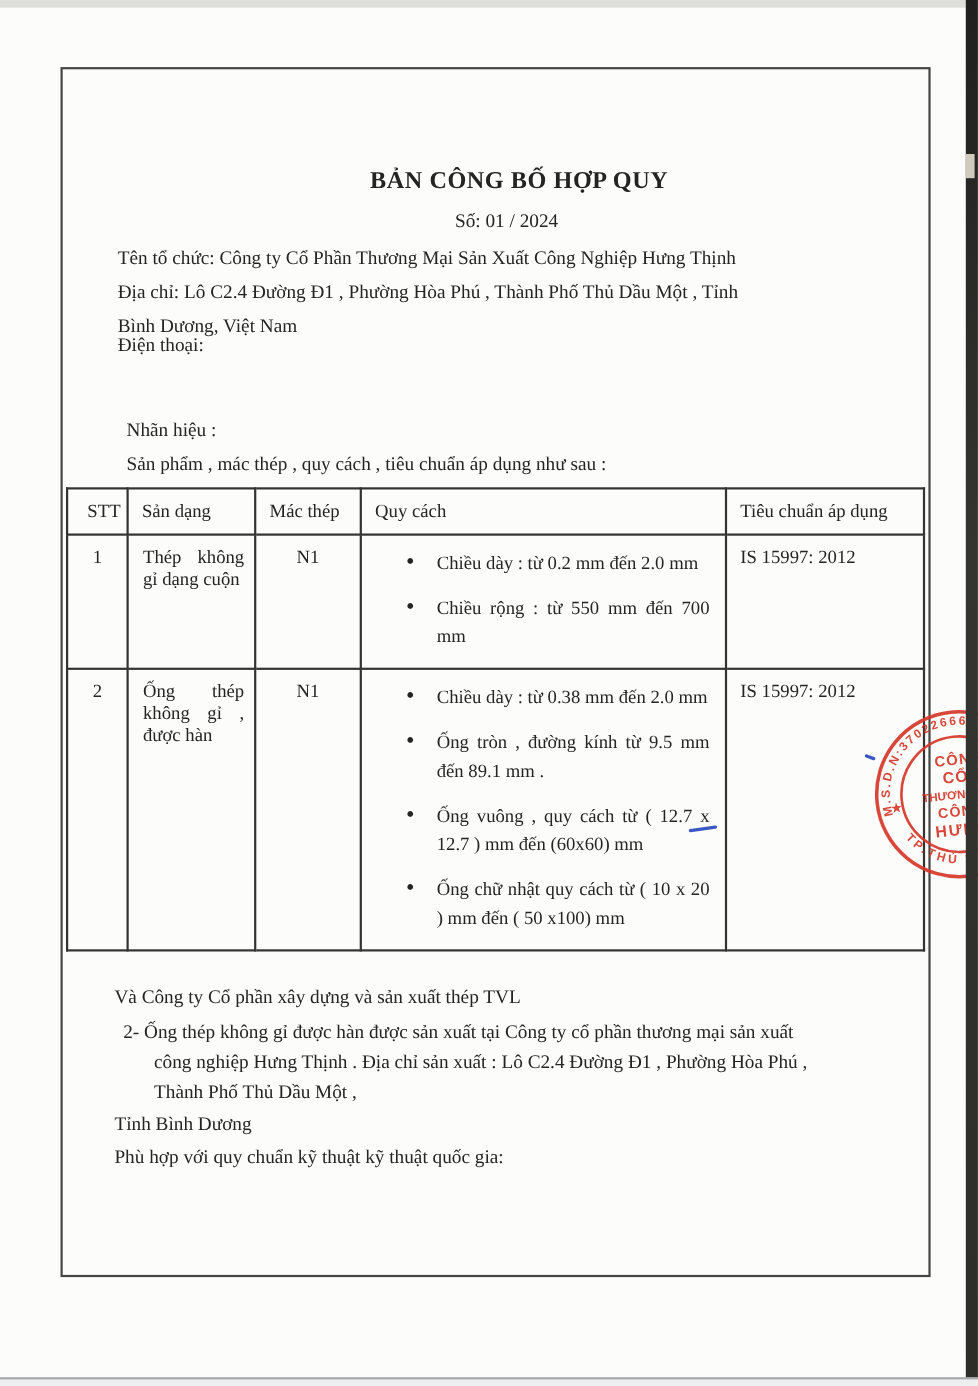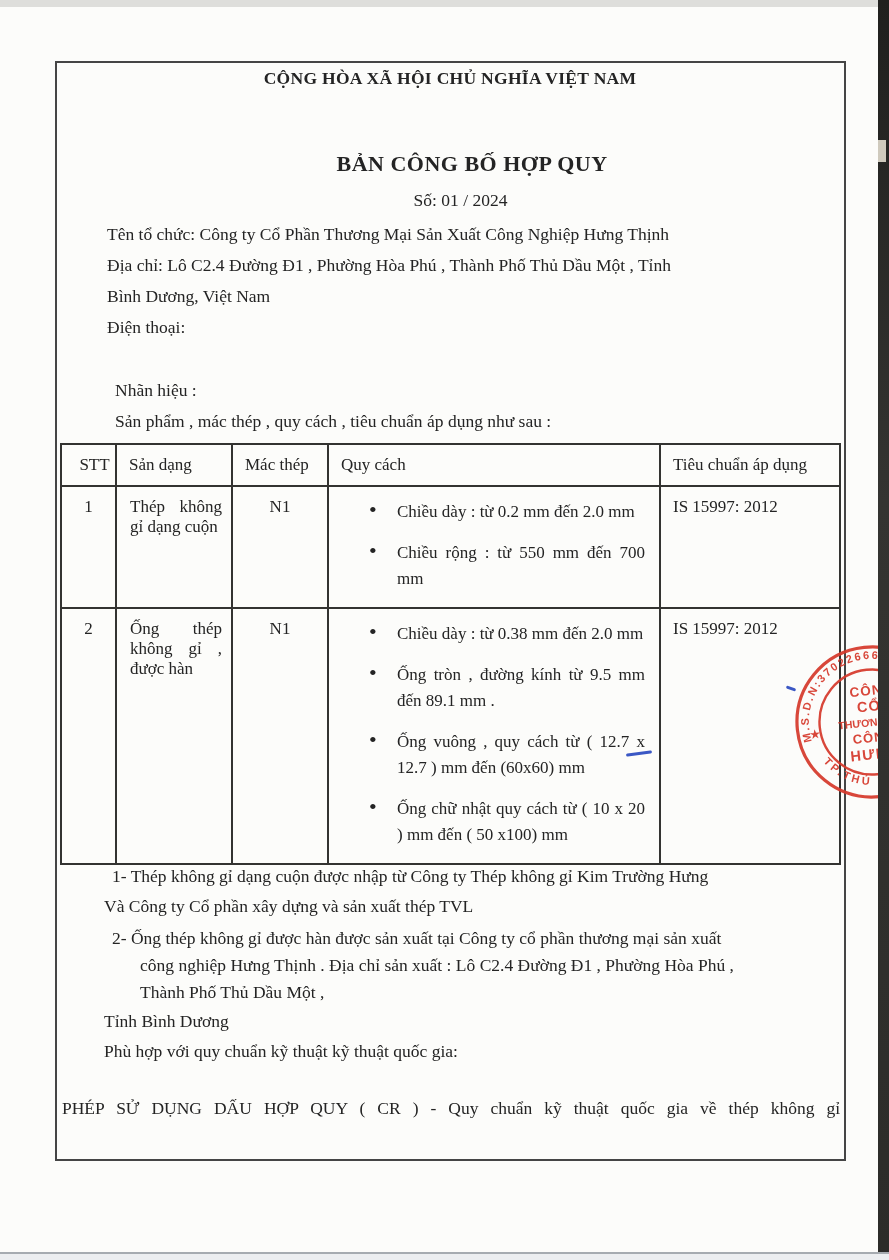--- a/index.html
+++ b/index.html
@@ -27,21 +27,21 @@
   .motto { top:96px; font-size:16.5px; font-weight:bold; }
   .motto .ul { border-bottom:2px solid #2a2a2a; padding:0 4px 2px 14px; }
   .motto .tail { padding-left:5px; }
   .doc-title { top:151px; font-size:22px; font-weight:bold; letter-spacing:.5px;padding-left:44px; }
   .doc-number { top:190px; font-size:17.5px;padding-left:21px; }
 
   .bodyline { font-size:17.5px; white-space:nowrap; }
   .l-org1 { left:107px; top:224px; }
   .l-org2 { left:107px; top:255px; }
   .l-org3 { left:107px; top:286px; }
-  .l-phone { left:107px; top:317px; }
+  .l-phone { left:107px; top:303px; }
   .l-product { left:115px; top:349px; }
   .l-product b { letter-spacing:.3px; }
   .l-brand { left:115px; top:380px; }
   .l-intro { left:115px; top:411px; }
 
   table.spec {
     position:absolute; left:60px; top:443px; width:779px; z-index:4;
     border-collapse:collapse; table-layout:fixed; font-size:17px;
   }
   table.spec td { border:2px solid #333331; vertical-align:top; background:transparent; }
@@ -81,21 +81,20 @@
   .pm2 { left:786px; top:687px; width:10px; height:3px; transform:rotate(20deg); }
 </style>
 </head>
 <body>
 
 <div class="page">
 
   <div class="top-strip"></div>
   <div class="frame"></div>
 
-  <div class="abs centered national-title">CỘNG HÒA XÃ HỘI CHỦ NGHĨA VIỆT NAM</div>
 
 
   <div class="abs centered doc-title">BẢN CÔNG BỐ HỢP QUY</div>
   <div class="abs centered doc-number">Số: 01 / 2024</div>
 
   <div class="abs bodyline l-org1">Tên tổ chức: Công ty Cổ Phần Thương Mại Sản Xuất Công Nghiệp Hưng Thịnh</div>
   <div class="abs bodyline l-org2">Địa chỉ: Lô C2.4 Đường Đ1 , Phường Hòa Phú , Thành Phố Thủ Dầu Một , Tỉnh</div>
   <div class="abs bodyline l-org3">Bình Dương, Việt Nam</div>
   <div class="abs bodyline l-phone">Điện thoại:</div>
 
@@ -140,28 +139,26 @@
           <li>Ống tròn , đường kính từ 9.5 mm đến 89.1 mm .</li>
           <li>Ống vuông , quy cách từ ( 12.7 x 12.7 ) mm đến (60x60) mm</li>
           <li>Ống chữ nhật quy cách từ ( 10 x 20 ) mm đến ( 50 x100) mm</li>
         </ul>
       </td>
       <td class="cell-tc">IS 15997: 2012</td>
     </tr>
   </tbody>
     </table>
 
-  <div class="abs note n1">1- Thép không gỉ dạng cuộn được nhập từ Công ty Thép không gỉ Kim Trường Hưng</div>
   <div class="abs note n2">Và Công ty Cổ phần xây dựng và sản xuất thép TVL</div>
   <div class="abs note n3">2- Ống thép không gỉ được hàn được sản xuất tại Công ty cổ phần thương mại sản xuất</div>
   <div class="abs note n4">công nghiệp Hưng Thịnh . Địa chỉ sản xuất : Lô C2.4 Đường Đ1 , Phường Hòa Phú ,</div>
   <div class="abs note n5">Thành Phố Thủ Dầu Một ,</div>
   <div class="abs note n6">Tỉnh Bình Dương</div>
   <div class="abs note n7">Phù hợp với quy chuẩn kỹ thuật kỹ thuật quốc gia:</div>
-  <div class="abs note n9">PHÉP SỬ DỤNG DẤU HỢP QUY ( CR ) -  Quy chuẩn kỹ thuật quốc gia về thép không gỉ</div>
 
   <div class="pen-mark pm1"></div>
   <div class="pen-mark pm2"></div>
 
   <svg class="stamp" viewBox="-115 -115 230 230" xmlns="http://www.w3.org/2000/svg">
     <g transform="rotate(-6)" stroke="var(--stamp-color,#d63a2c)" fill="none">
       <circle cx="0" cy="0" r="75" stroke-width="3.2"></circle>
       <circle cx="0" cy="0" r="52.5" stroke-width="2.4"></circle>
       <path id="arcTop" d="M -60.9 16.3 A 63 63 0 0 1 48.3 -40.5" stroke="none"></path>
       <path id="arcBottom" d="M -57.1 26.6 A 63 63 0 0 0 57.1 26.6" stroke="none"></path>

